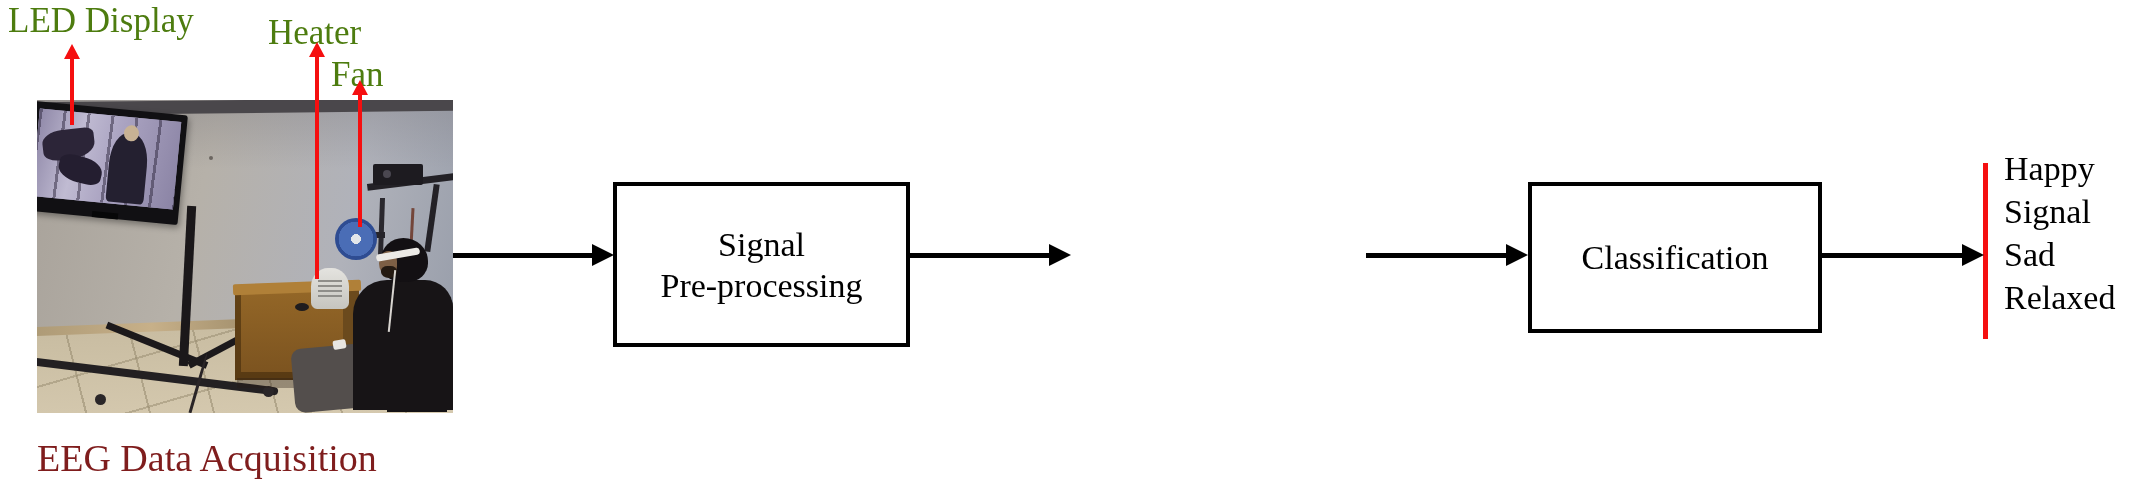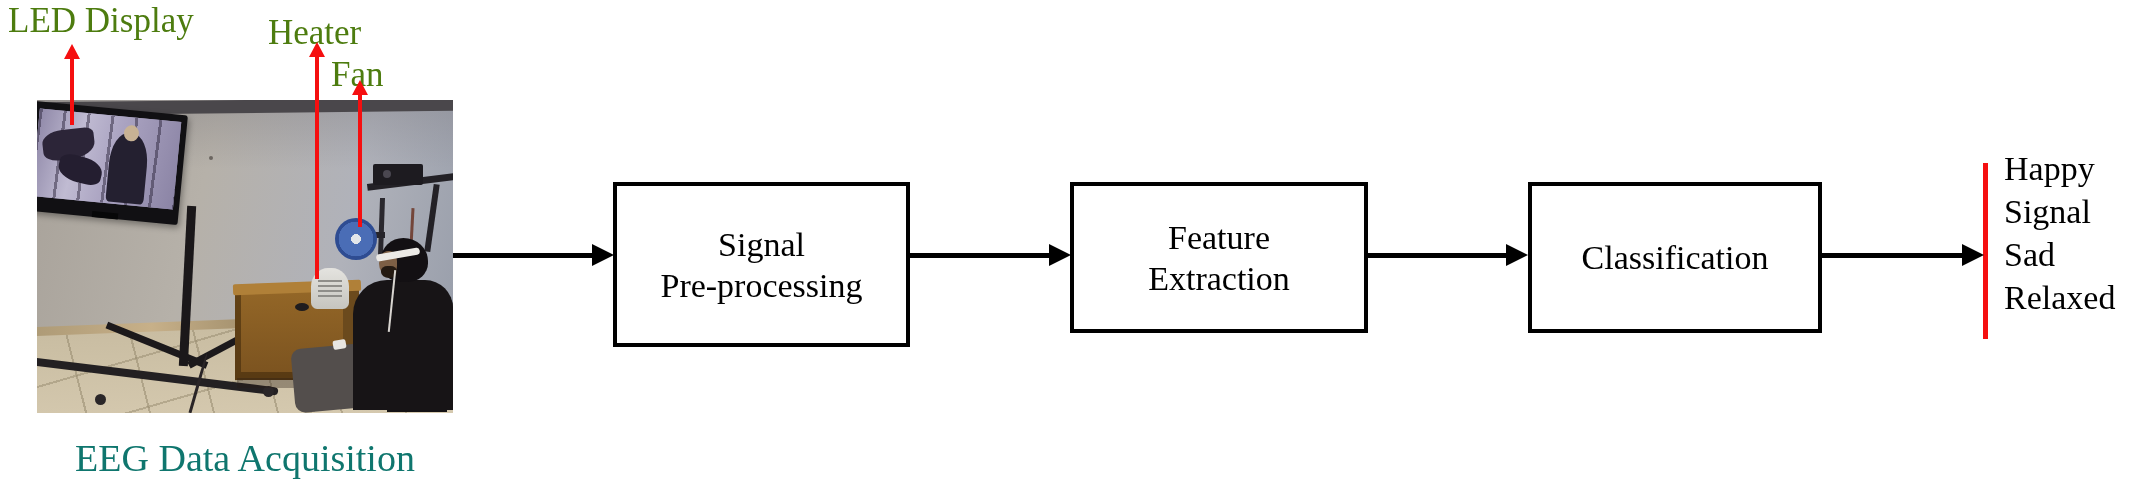--- a/index.html
+++ b/index.html
@@ -5,21 +5,21 @@
   :root{
     --red:#f50f10;
     --ink:#000000;
   }
   html,body{margin:0;padding:0;background:#ffffff;}
   body{font-family:"Liberation Serif","DejaVu Serif",serif;color:#000;}
   .canvas{position:relative;width:2156px;height:484px;background:#fff;overflow:hidden;}
 
   
   .ann-label{position:absolute;font-size:35px;line-height:1.05;color:#4d7c0f;white-space:nowrap;}
-  .caption{position:absolute;font-size:38px;color:#0f766e;text-align:center;white-space:nowrap;}
+  .caption{position:absolute;font-size:38px;color:#7f1d1d;white-space:nowrap;}
 
   
   .red-arrow{position:absolute;width:16px;z-index:30;}
   .red-arrow .rhead{display:block;width:0;height:0;margin:0 auto;
       border-left:8px solid transparent;border-right:8px solid transparent;
       border-bottom:15px solid var(--red);}
   .red-arrow .rshaft{display:block;width:4px;margin:0 auto;background:var(--red);}
 
   
   .hshaft{position:absolute;height:5px;background:var(--ink);z-index:20;}
@@ -202,24 +202,20 @@
   <div class="hshaft" style="left:1366px;top:253px;width:142px;"></div>
   <div class="hhead" style="left:1506px;top:244px;"></div>
 
   <div class="hshaft" style="left:1820px;top:253px;width:144px;"></div>
   <div class="hhead" style="left:1962px;top:244px;"></div>
 
   <div class="pbox" style="left:613px;top:182px;width:297px;height:165px;">
     <span>Signal</span>
     <span>Pre-processing</span>
   </div>
-  <div class="pbox" style="left:1070px;top:182px;width:298px;height:151px;">
-    <span>Feature</span>
-    <span>Extraction</span>
-  </div>
   <div class="pbox" style="left:1528px;top:182px;width:294px;height:151px;">
     <span>Classification</span>
     <span></span>
   </div>
 
   <div class="redline" style="left:1983px;top:163px;width:5px;height:176px;"></div>
   <div class="outputs" style="left:2004px;top:147px;">
     <div>Happy</div>
     <div>Signal</div>
     <div>Sad</div>

